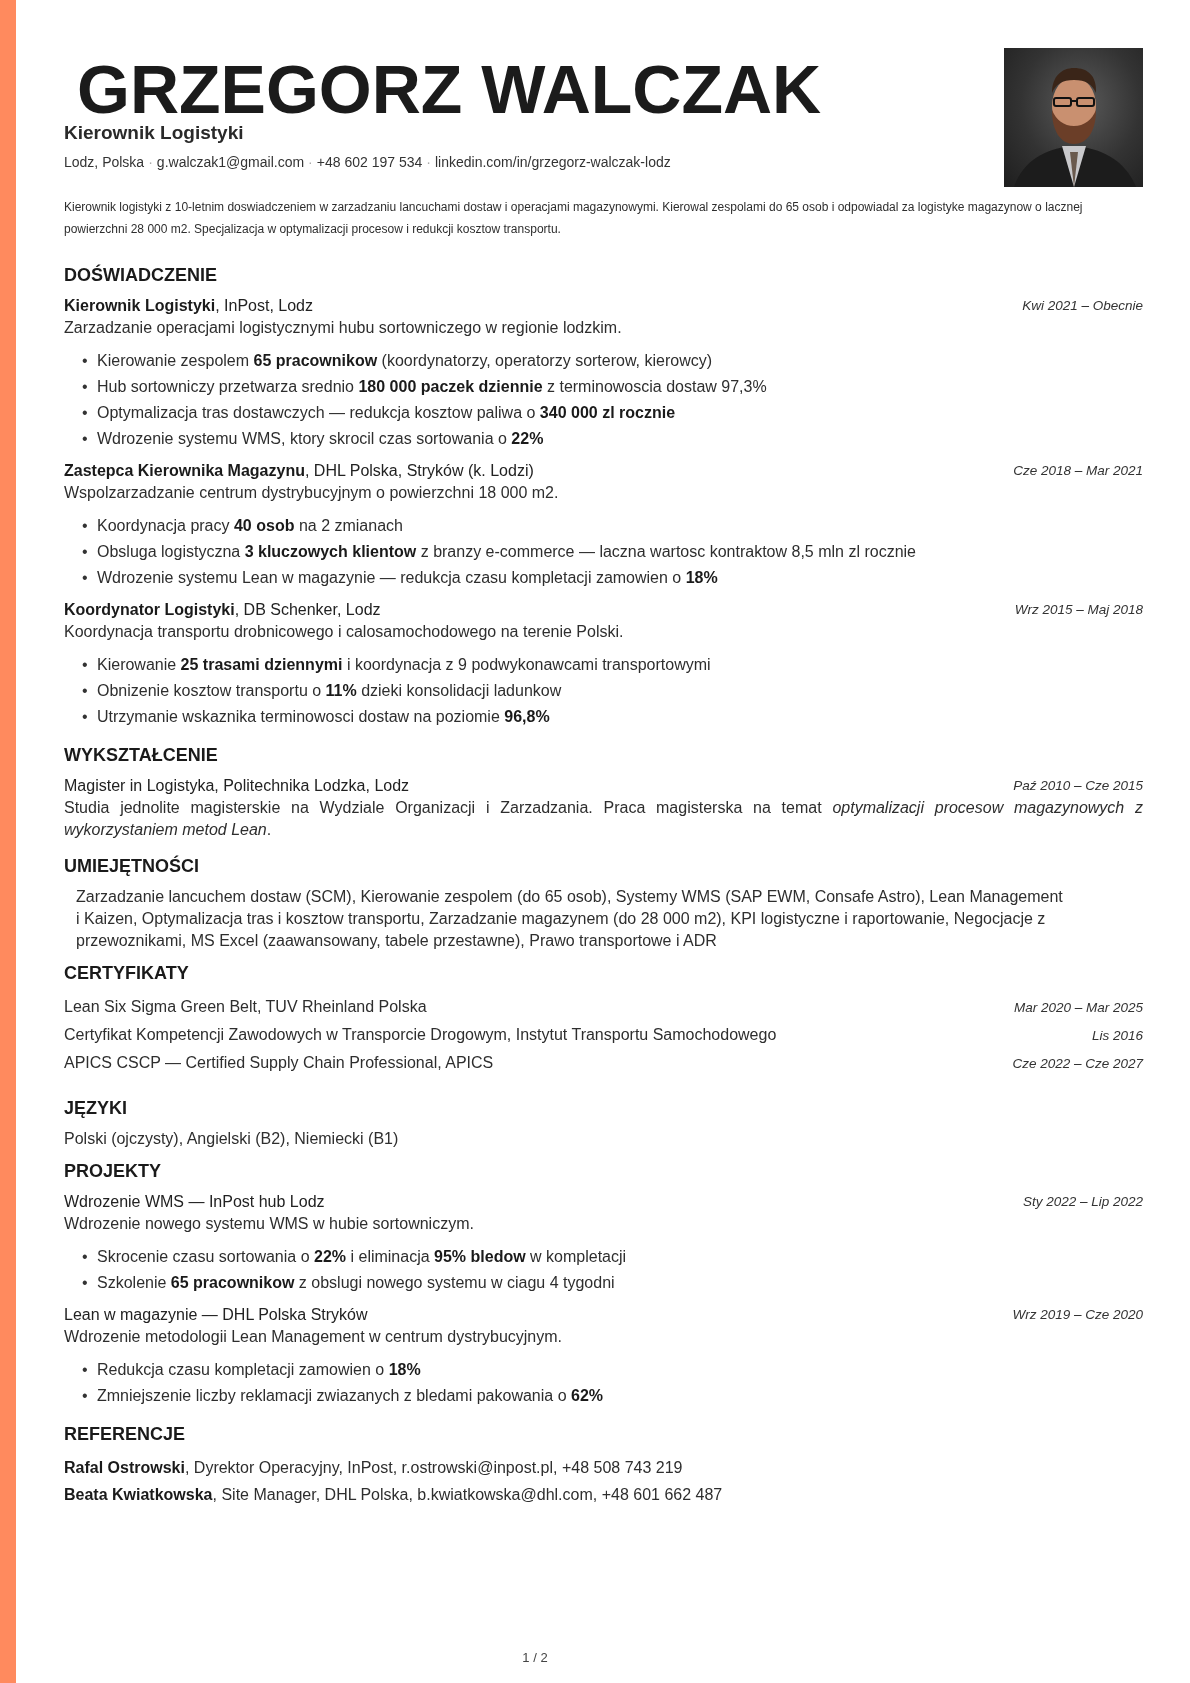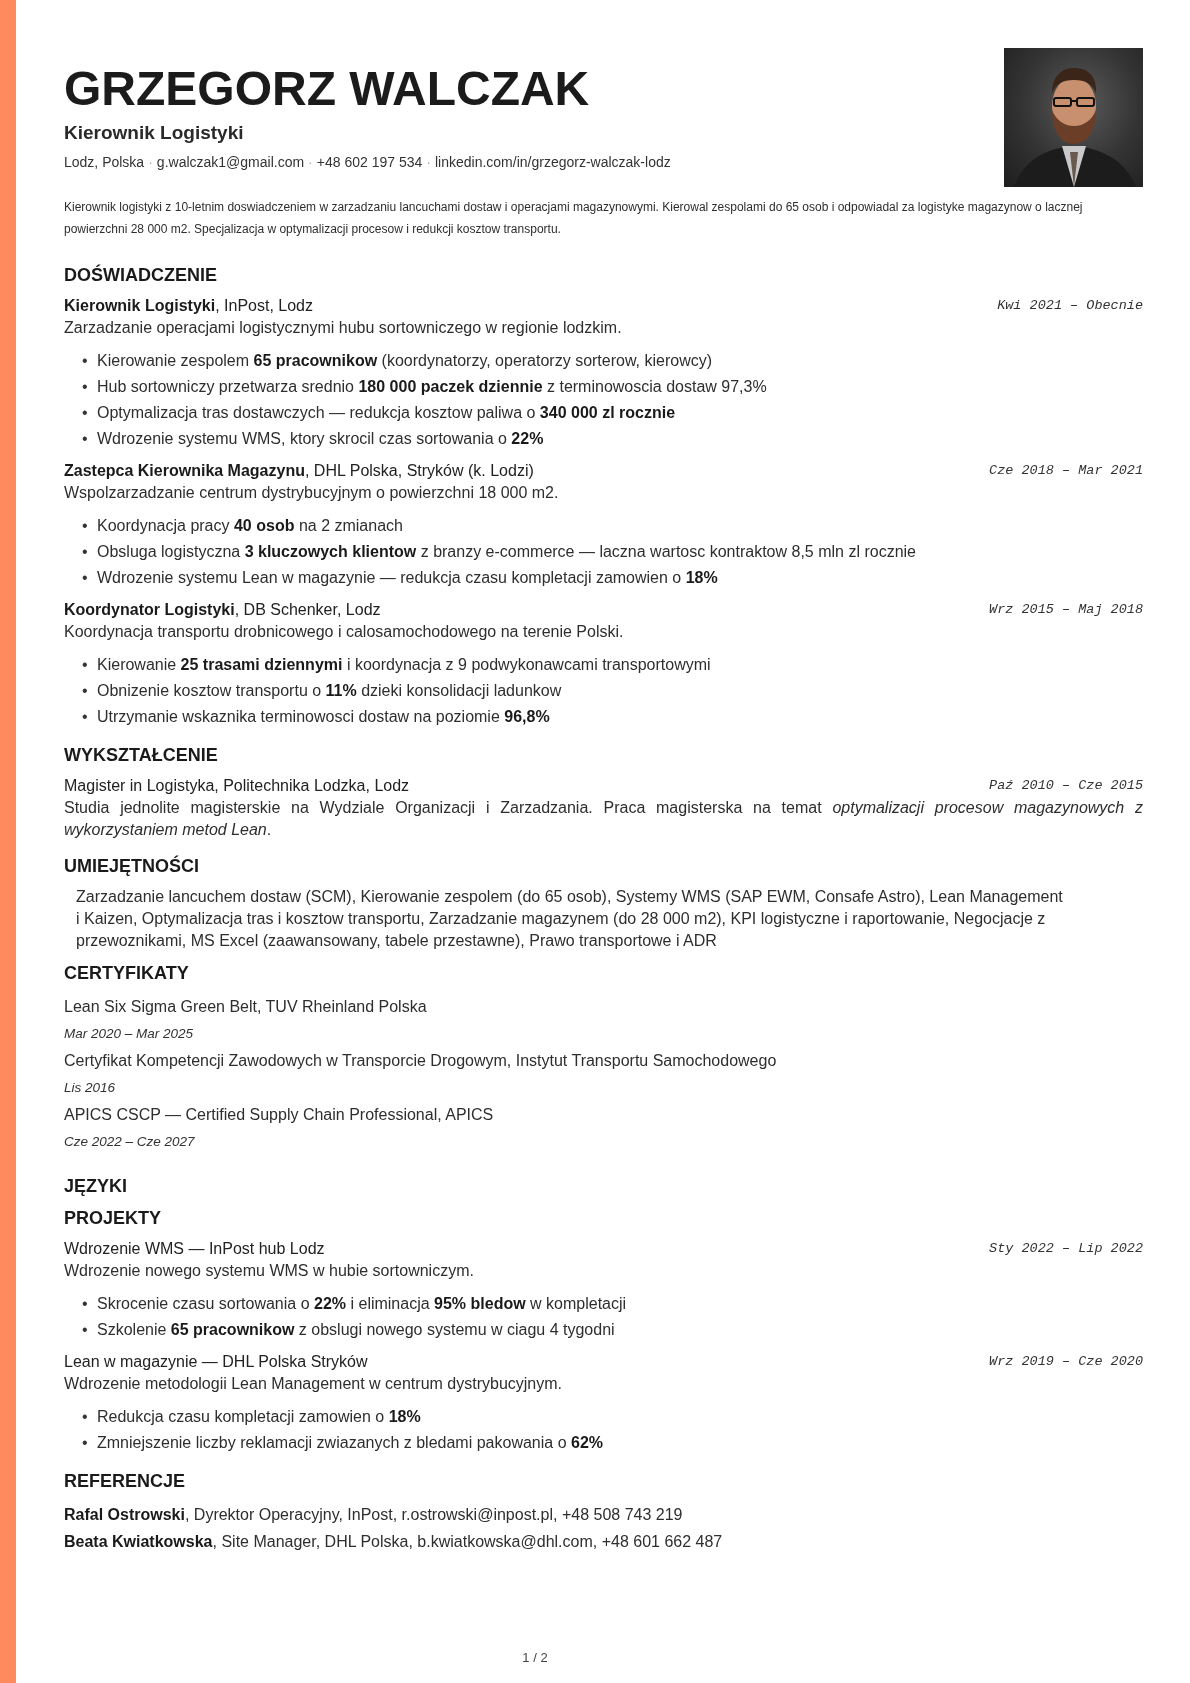--- a/index.html
+++ b/index.html
@@ -1,42 +1,42 @@
 <!DOCTYPE html>
 <html><head>
 <meta charset="utf-8">
 <style>
   * { margin:0; padding:0; box-sizing:border-box; }
   html, body { width:1190px; height:1683px; background:#ffffff; overflow:hidden; }
   body { font-family:"Liberation Sans", sans-serif; color:#222222; position:relative; }
   .accent-bar { position:absolute; left:0; top:0; width:16px; height:1683px; background:#ff8a5e; }
   .page { position:absolute; left:64px; top:0; width:1079px; }
 
-  .name { position:absolute; top:50px; left:0; font-size:48px; font-weight:bold; color:#1b1b1b; letter-spacing:0px; line-height:78px; }
+  .name { position:absolute; top:50px; left:13px; font-size:68px; font-weight:bold; color:#1b1b1b; letter-spacing:0px; line-height:78px; }
   .jobtitle { position:absolute; top:122px; left:0; font-size:19px; font-weight:bold; color:#2a2a2a; }
   .contact { position:absolute; top:154px; left:0; font-size:14px; color:#333; white-space:nowrap; }
   .contact .sep { color:#aaa; padding:0 4px; }
   .photo { position:absolute; left:940px; top:48px; width:139px; height:139px; background:radial-gradient(ellipse at 55% 40%, #5a5a5a 0%, #333 55%, #1e1e1e 100%); overflow:hidden; }
 
   .summary { position:absolute; top:196px; left:0; width:1079px; font-size:12px; line-height:22px; color:#2e2e2e; }
 
   .content { position:absolute; top:264px; left:0; width:1079px; }
   .section-title { font-size:18px; font-weight:bold; color:#1a1a1a; margin:0 0 9px 0; line-height:22px; }
   .entry-head { display:flex; justify-content:space-between; align-items:flex-start; font-size:16px; line-height:22px; }
-  .entry-head .date { font-style:italic; font-size:13.5px; color:#333;font-family:Liberation Mono, monospace; }
+  .entry-head .date { font-style:italic; font-size:13.5px; color:#333; }
   .entry-head b { font-weight:bold; color:#1a1a1a; }
   .desc { font-size:16px; line-height:22px; color:#2e2e2e; }
   ul.bullets { list-style:none; margin:9px 0 0 0; padding:0 0 0 18px; }
   ul.bullets li { font-size:16px; line-height:26px; color:#2e2e2e; position:relative; padding-left:15px; }
   ul.bullets li::before { content:"•"; position:absolute; left:0; top:0; color:#333; }
   ul.bullets li b { color:#1a1a1a; }
   .mb-entry { margin-bottom:8px; }
   .mb-sec { margin-bottom:14px; }
   .justify { text-align:justify; }
-  .row-simple { display:flex; justify-content:space-between; align-items:baseline; font-size:16px; line-height:27px; color:#2e2e2e;flex-direction:column; }
+  .row-simple { display:flex; justify-content:space-between; align-items:baseline; font-size:16px; line-height:27px; color:#2e2e2e; }
   .row-simple .date { font-style:italic; font-size:13.5px; color:#333; }
   .ref-line { font-size:16px; line-height:27px; color:#2e2e2e; }
   .ref-line b { color:#1a1a1a; }
   .footer { position:absolute; top:1650px; left:0; width:1070px; text-align:center; font-size:13px; color:#444; }
 </style>
 </head>
 <body>
 
 <div class="accent-bar"></div>
 
@@ -135,20 +135,21 @@
           <span class="date">Lis 2016</span>
         </div>
       <div class="row-simple">
           <span>APICS CSCP — Certified Supply Chain Professional, APICS</span>
           <span class="date">Cze 2022 – Cze 2027</span>
         </div>
     </div>
 
     <div style="margin-bottom:10px;margin-top:20px;">
       <div class="section-title">JĘZYKI</div>
+      <div class="desc">Polski (ojczysty), Angielski (B2), Niemiecki (B1)</div>
     </div>
 
     <div class="mb-sec">
       <div class="section-title">PROJEKTY</div>
 
       <div class="mb-entry">
         <div class="entry-head">
           <span>Wdrozenie WMS — InPost hub Lodz</span>
           <span class="date">Sty 2022 – Lip 2022</span>
         </div>

